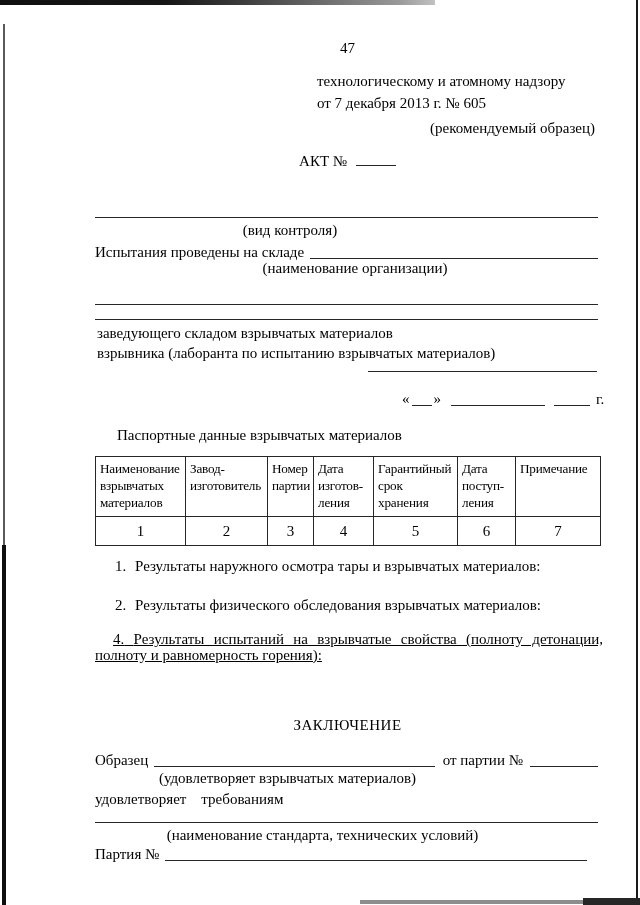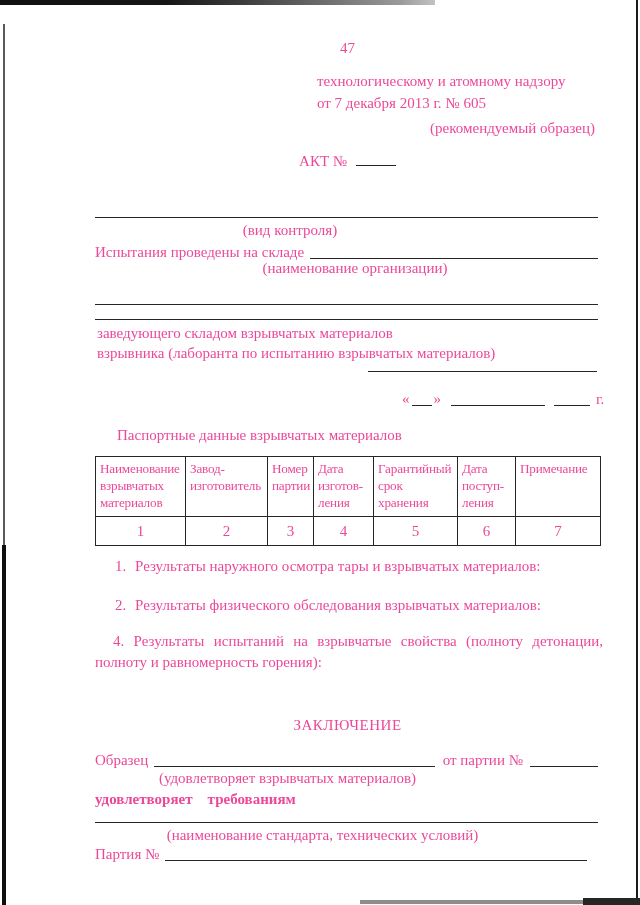--- a/index.html
+++ b/index.html
@@ -1,18 +1,18 @@
 <!DOCTYPE html>
 <html lang="ru"><head>
 <meta charset="utf-8">
 <style>
   html,body{margin:0;padding:0;background:#ffffff;}
   .page{
     position:relative;width:640px;height:905px;background:#ffffff;overflow:hidden;
-    font-family:"Liberation Serif","DejaVu Serif",serif;color:#ec4899;font-size:15px;line-height:18px;
+    font-family:"Liberation Serif","DejaVu Serif",serif;color:#000000;font-size:15px;line-height:18px;
   }
   .abs{position:absolute;}
   .ctr{text-align:center;}
   .rgt{text-align:right;}
   
   .rule{border-bottom:1.7px solid #262626;}
   .flexrow{display:flex;align-items:stretch;}
   .fill{flex:1 1 auto;border-bottom:1.7px solid #262626;margin-bottom:2px;margin-left:6px;}
   .blank{display:inline-block;border-bottom:1.7px solid #262626;height:13px;vertical-align:baseline;}
   
@@ -113,35 +113,35 @@
     </table>
 
   <div class="abs" style="left:95px;top:557px;width:505px;">
     <span style="margin-left:20px;">1.</span>
     <span style="margin-left:5px;">Результаты наружного осмотра тары и взрывчатых материалов:</span>
   </div>
   <div class="abs" style="left:95px;top:596px;width:505px;">
     <span style="margin-left:20px;">2.</span>
     <span style="margin-left:5px;">Результаты физического обследования взрывчатых материалов:</span>
   </div>
-  <div class="abs just" style="left:95px;top:631px;width:508px;text-indent:18px;line-height:21px;">
+  <div class="abs just" style="left:95px;top:631px;width:508px;text-indent:18px;line-height:16px;text-decoration:underline;">
     <span>4.</span>
     <span>Результаты испытаний на взрывчатые свойства (полноту детонации, полноту и равномерность горения):</span>
   </div>
 
   <div class="abs ctr" style="left:95px;top:716px;width:505px;letter-spacing:0.5px;">ЗАКЛЮЧЕНИЕ</div>
 
   <div class="abs flexrow" style="left:95px;top:751px;width:503px;">
     <span>Образец</span>
     <span class="fill"></span>
     <span style="margin-left:8px;">от партии №</span>
     <span class="fill" style="flex:0 0 68px;margin-left:7px;"></span>
   </div>
   <div class="abs ctr" style="left:95px;top:769px;width:385px;">(удовлетворяет взрывчатых материалов)</div>
-  <div class="abs pre" style="left:95px;top:790px;font-weight:bold;">удовлетворяет    требованиям</div>
+  <div class="abs pre" style="left:95px;top:790px;">удовлетворяет    требованиям</div>
 
   <div class="abs rule" style="left:95px;top:808px;width:503px;height:14px;"></div>
   <div class="abs ctr" style="left:95px;top:826px;width:455px;">(наименование стандарта, технических условий)</div>
 
   <div class="abs flexrow" style="left:95px;top:845px;width:492px;">
     <span>Партия №</span>
     <span class="fill"></span>
   </div>
 
 </div>

